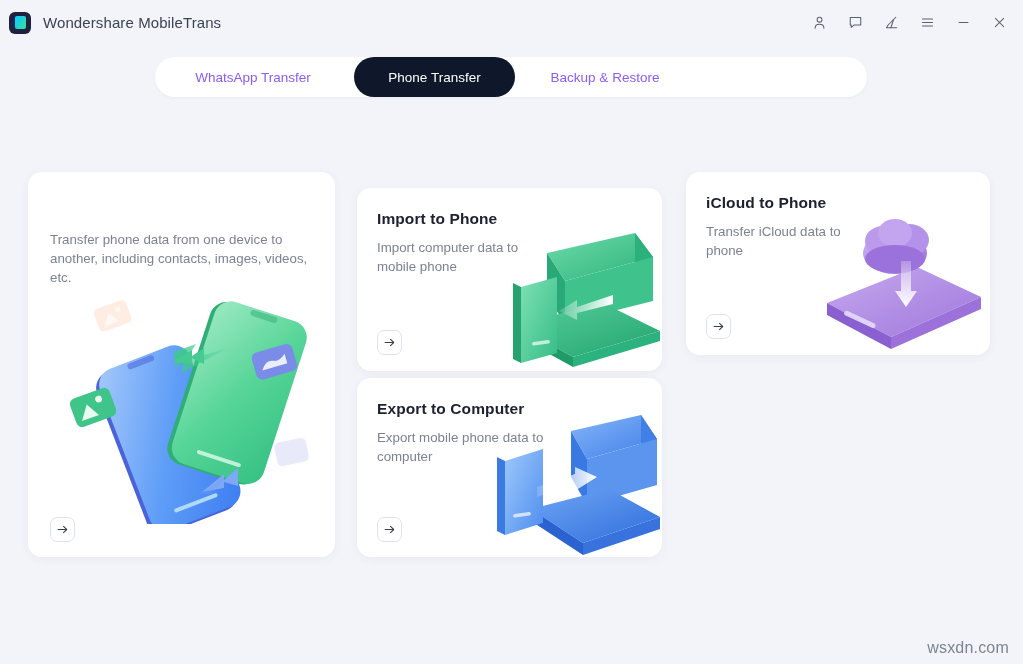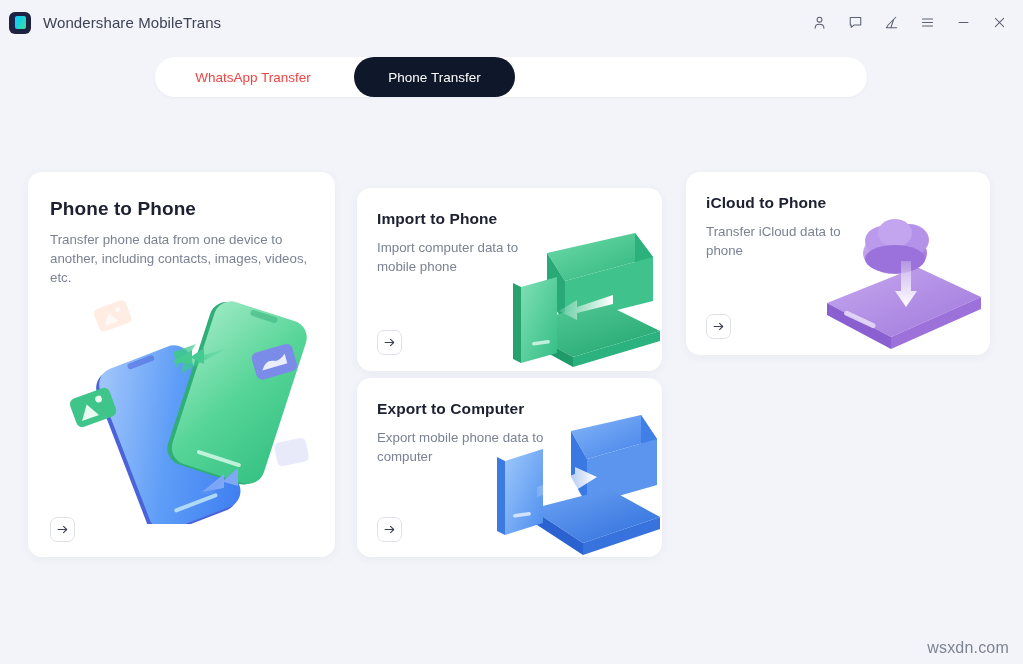--- a/index.html
+++ b/index.html
@@ -79,21 +79,21 @@
     align-items: center;
     box-shadow: 0 1px 3px rgba(40,50,90,.05);
   }
   .tab {
     flex: 1;
     height: 40px;
     display: flex;
     align-items: center;
     justify-content: center;
     font-size: 13.5px;
-    color: #ef4444;
+    color: #8b5cf6;
     border-radius: 20px;
     white-space: nowrap;
   }
   .tab.active {
     background: #0f172a;
     color: #ffffff;
     font-weight: normal;
   }
   .tab--whatsapp { flex: 0 0 196px; }
   .tab--phone    { flex: 0 0 161px; margin-left: 3px;}
@@ -206,24 +206,24 @@
       <svg width="15" height="15" viewBox="0 0 16 16" stroke="currentColor" stroke-width="1.1" stroke-linecap="round">
         <path d="M3.6 3.6l8.8 8.8M12.4 3.6l-8.8 8.8"></path>
       </svg>
     </div>
   </div>
 </div>
 
 <div class="tabbar-wrap">
   <div class="tab tab--whatsapp">WhatsApp Transfer</div>
   <div class="tab tab--phone active">Phone Transfer</div>
+  <div class="tab tab--backup">Backup &amp; Restore</div>
 </div>
 
 <div class="card card-big">
-  <h3>Phone to Phone</h3>
   <p>Transfer phone data from one device to another, including contacts, images, videos, etc.</p>
 
   <svg class="illus illus-big" viewBox="0 0 260 230">
     <defs>
       <linearGradient id="gBlueFace" x1="0" y1="0" x2="1" y2="1">
         <stop offset="0" stop-color="#a7c9fb"></stop>
           <stop offset=".5" stop-color="#5e9df7"></stop>
           <stop offset="1" stop-color="#3d7df0"></stop>
       </linearGradient>
       <linearGradient id="gGreenFace" x1="0" y1="0" x2="1" y2="1">

